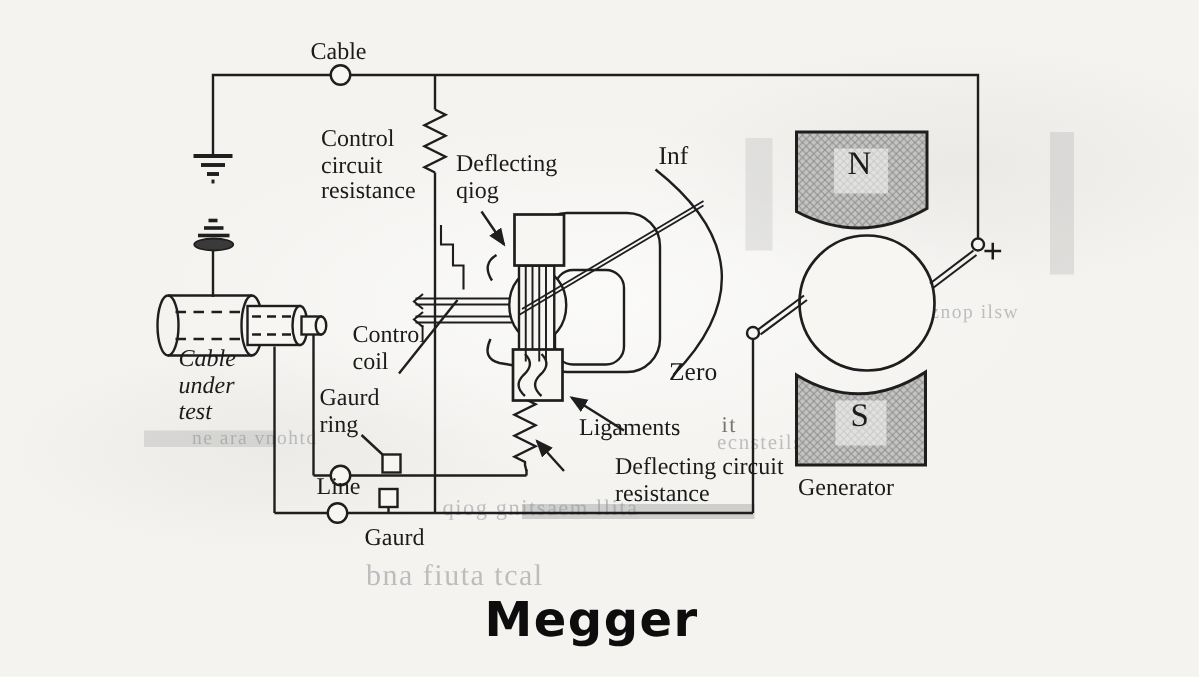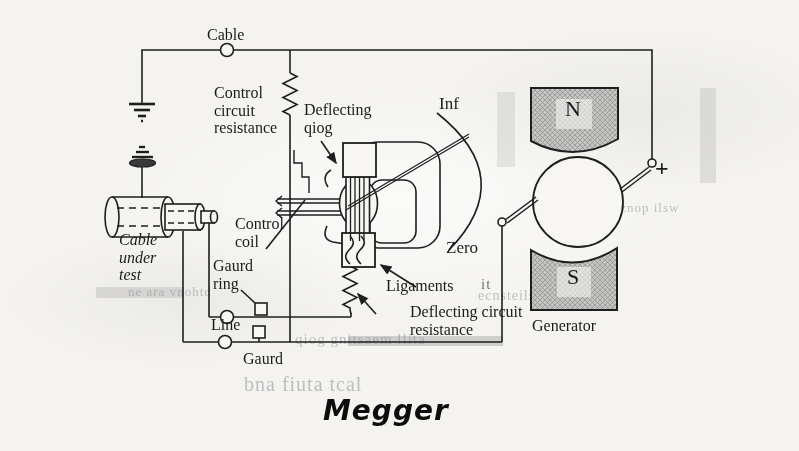--- a/index.html
+++ b/index.html
@@ -14,21 +14,21 @@
   }
   svg{position:absolute;left:0;top:0;}
   .lbl{
     position:absolute; font-family:"Liberation Serif", serif;
     font-size:16px; line-height:17.5px; color:#1b1b1b; white-space:pre-line;
   }
   .big{font-size:22px;}
   .title{
     position:absolute; left:323px; top:394px;
     font-family:"DejaVu Sans", sans-serif; font-weight:bold;
-    font-size:28px; color:#0d0d0d; letter-spacing:1px;font-style:italic;
+    font-size:32px; color:#0d0d0d; letter-spacing:1px;
   }
   .bleed{
     position:absolute; color:#8d9297; opacity:.55; filter:blur(.5px);
     font-family:"Liberation Serif", serif; letter-spacing:1px; white-space:nowrap;
   }
   .smudge{position:absolute; pointer-events:none;}
 </style>
 </head>
 <body>
 

